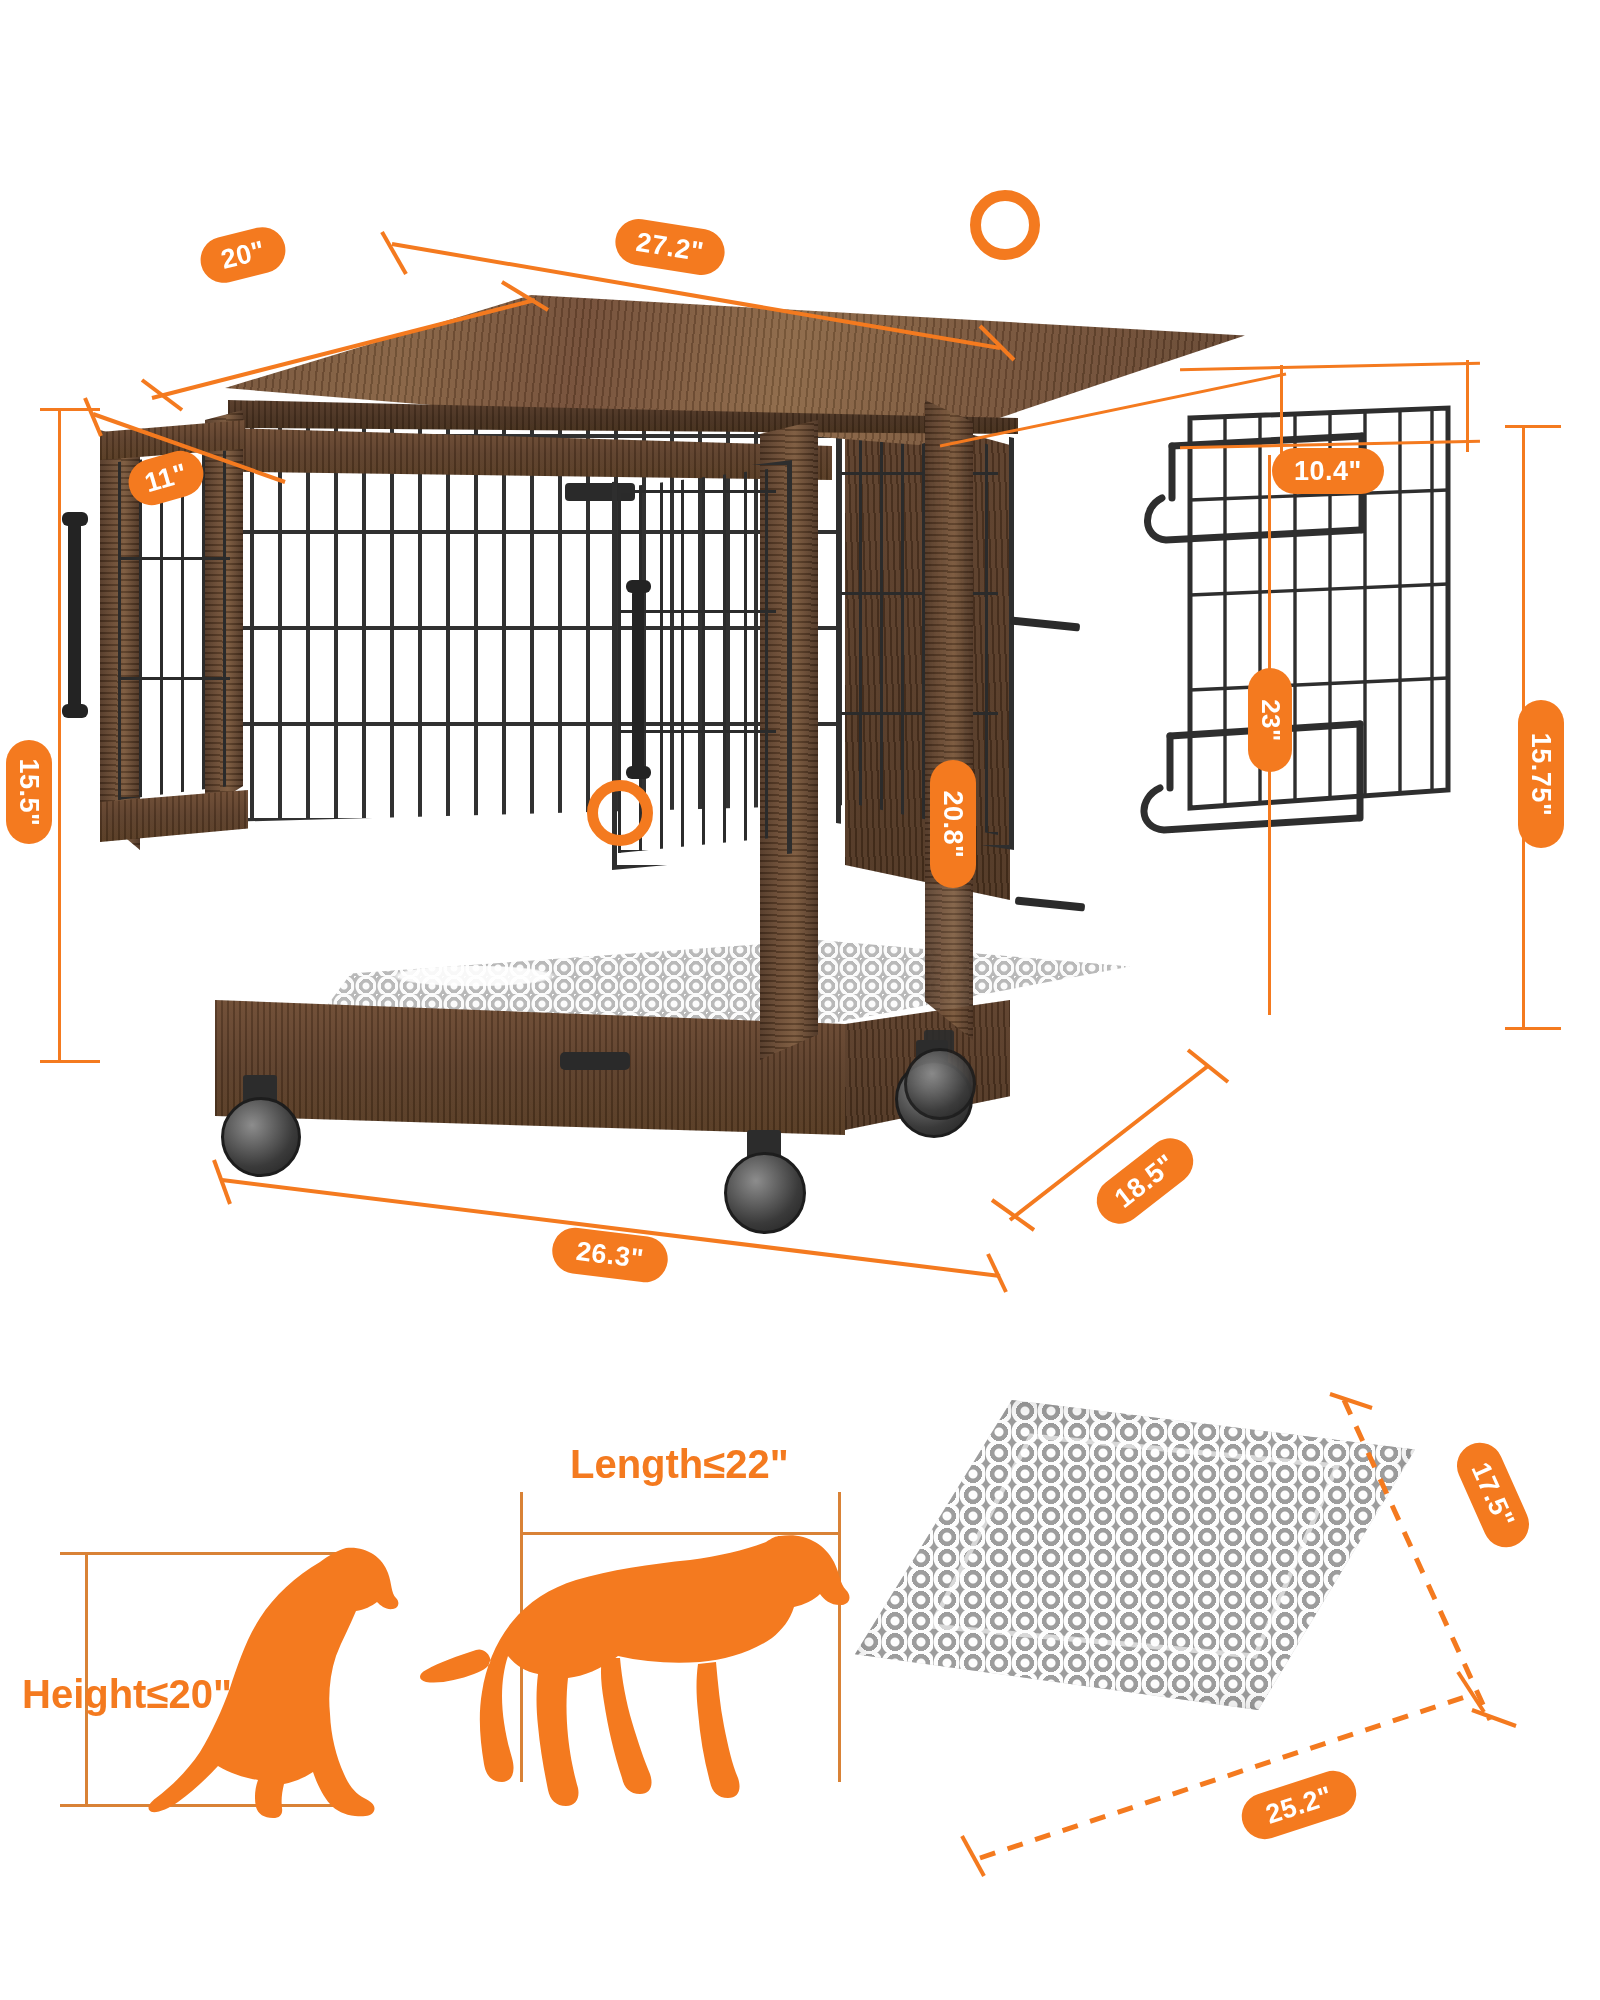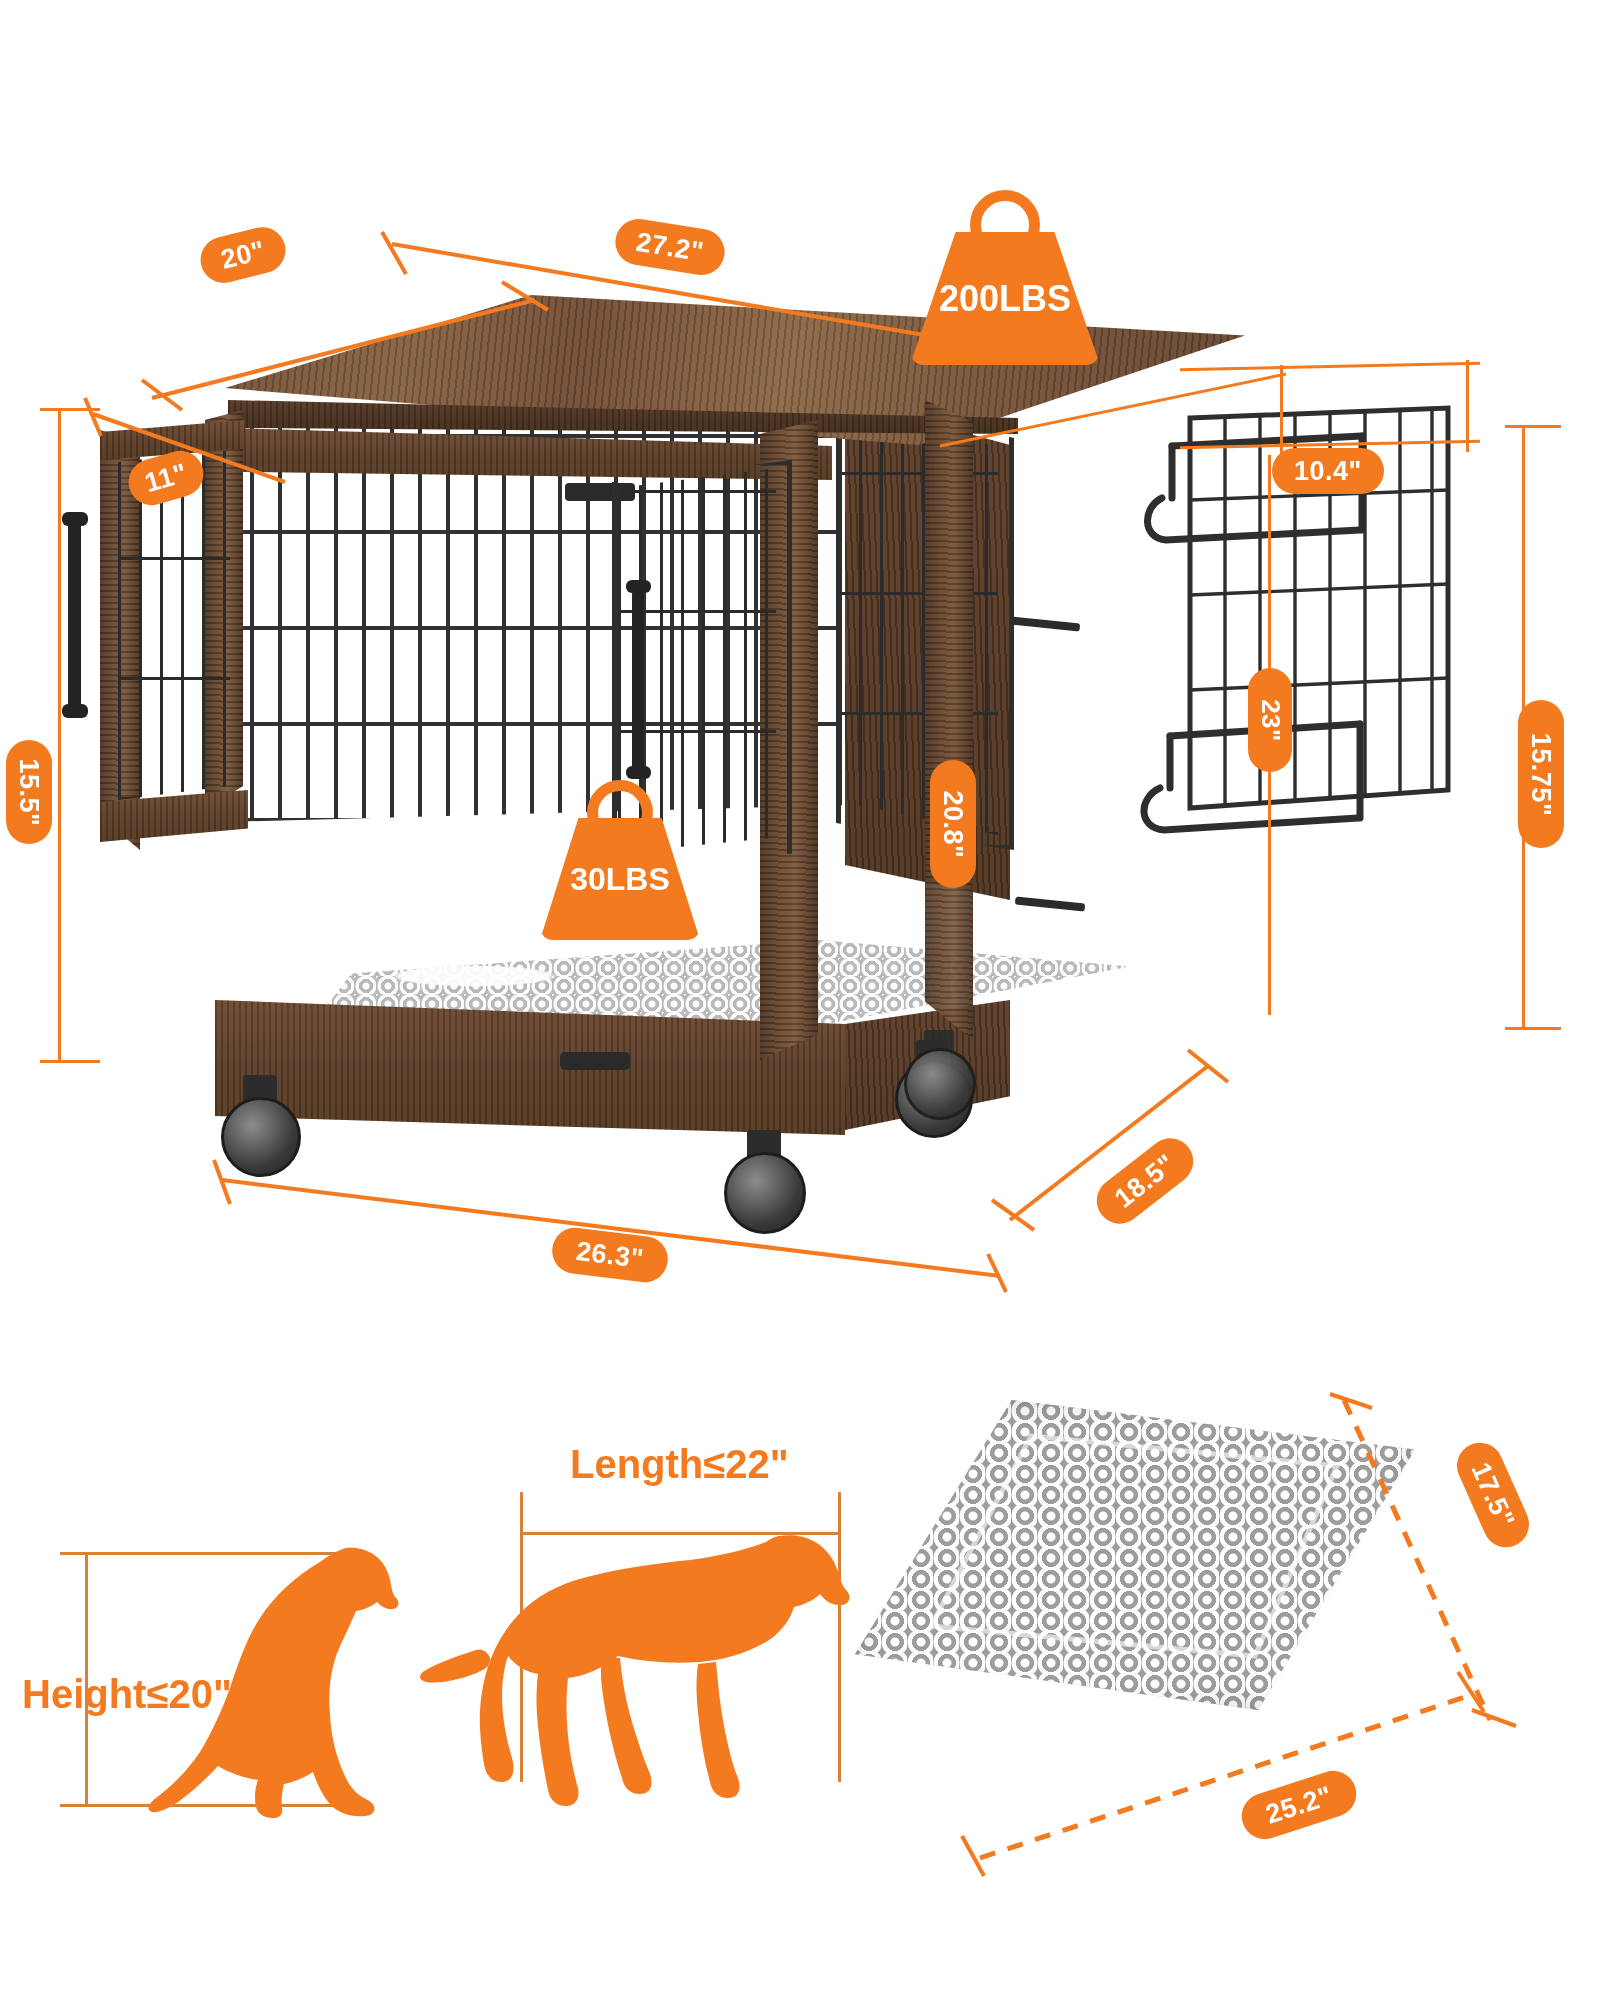--- a/index.html
+++ b/index.html
@@ -298,32 +298,24 @@
       <line x1="20" y1="170" x2="218" y2="16" stroke="#F47A1F" stroke-width="4"></line>
       <line x1="2" y1="150" x2="44" y2="180" stroke="#F47A1F" stroke-width="4"></line>
       <line x1="198" y1="0" x2="238" y2="32" stroke="#F47A1F" stroke-width="4"></line>
     </svg>
     <div class="pill" style="left:1090px;top:1158px;width:110px;height:46px;font-size:27px;transform:rotate(-38deg);">
       <span>18.5"</span>
     </div>
 
     <div class="weight" style="left:910px;top:190px;width:190px;height:175px;">
       <div class="ring" style="top:0;width:48px;height:48px;"></div>
-      <div class="body" style="left:0;top:42px;width:190px;height:133px;font-size:36px;
-           clip-path:polygon(24% 0,76% 0,100% 100%,0 100%);border-radius:14px;">
-        <span>200LBS</span>
-      </div>
     </div>
 
     <div class="weight" style="left:540px;top:780px;width:160px;height:160px;">
       <div class="ring" style="top:0;width:44px;height:44px;"></div>
-      <div class="body" style="left:0;top:38px;width:160px;height:122px;font-size:32px;
-           clip-path:polygon(24% 0,76% 0,100% 100%,0 100%);border-radius:13px;">
-        <span>30LBS</span>
-      </div>
     </div>
 
   </div>
 
   <div>
 
     <div class="line vline thin" style="left:85px;top:1552px;width:3px;height:255px;"></div>
     <div class="line hline thin" style="left:60px;top:1552px;width:300px;height:3px;"></div>
     <div class="line hline thin" style="left:60px;top:1804px;width:300px;height:3px;"></div>
     <div class="bigtxt" style="left:22px;top:1672px;font-size:40px;">

